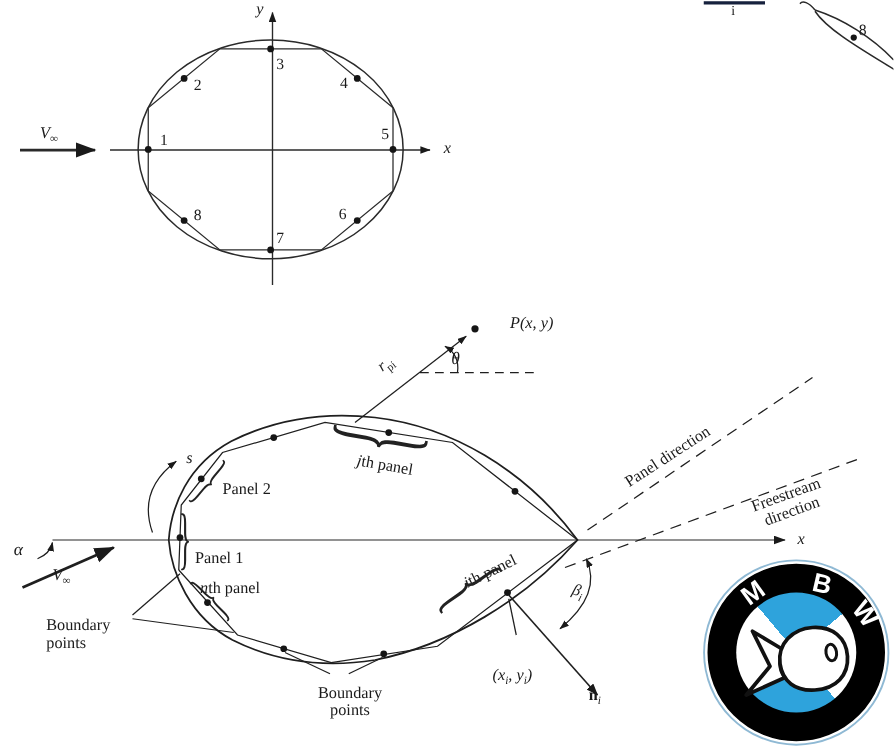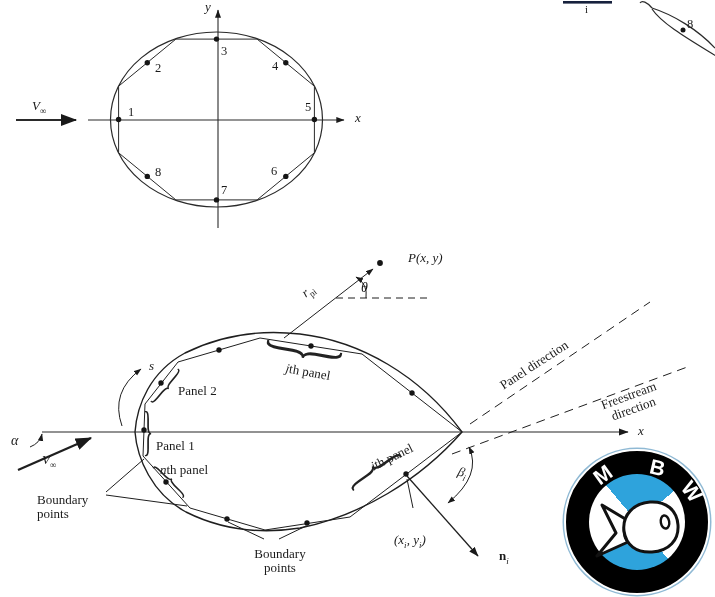--- a/index.html
+++ b/index.html
@@ -164,21 +164,21 @@
   <div class="lbl it" style="left:11px;top:434px;font-size:14px">α</div>
   <div class="lbl" style="left:42px;top:453px">
     <span class="it">V</span><sub>∞</sub>
   </div>
   <div class="lbl it" style="left:394px;top:533px">
     <span>(x</span><sub>i</sub><span>, y</span><sub>i</sub><span>)</span>
   </div>
   <div class="lbl ctr" style="left:462px;top:474px;transform:translate(-50%,-50%) rotate(18deg)">
     <span class="it">β</span><sub class="it">i</sub>
   </div>
-  <div class="lbl" style="left:499px;top:549px">
+  <div class="lbl" style="left:471px;top:549px">
     <b>n</b><sub class="it">i</sub>
   </div>
 
   <span class="brace" style="left:148px;top:430px;font-size:55px;transform:translate(-50%,-50%) scaleX(0.38)">}</span>
   <span class="brace" style="left:168px;top:385px;font-size:52px;transform:translate(-50%,-50%) rotate(40deg) scaleX(0.38)">}</span>
   <span class="brace" style="left:168px;top:479px;font-size:52px;transform:translate(-50%,-50%) rotate(-45deg) scaleX(0.38)">}</span>
   <span class="brace" style="left:309px;top:353px;font-size:92px;transform:translate(-50%,-50%) rotate(100deg) scaleX(0.42)">}</span>
   <span class="brace" style="left:378px;top:468px;font-size:72px;transform:translate(-50%,-50%) rotate(55deg) scaleX(0.42)">{</span>
 
   <div class="logo">

